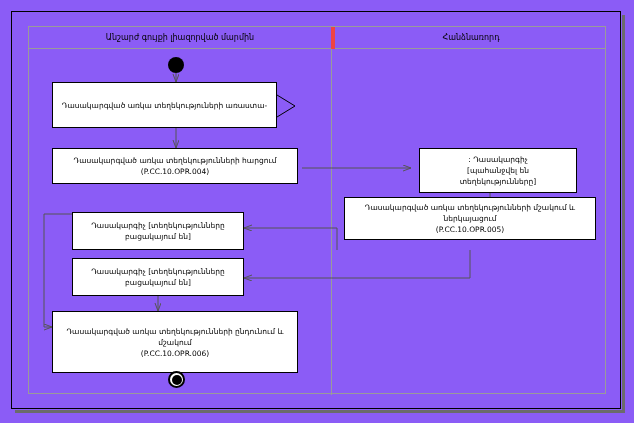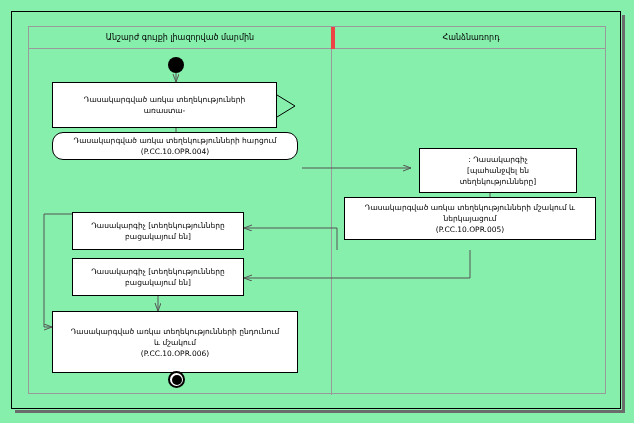--- a/index.html
+++ b/index.html
@@ -14,21 +14,21 @@
     color: #000000;
     overflow: hidden;
   }
 
   
   #diagram-root {
     position: absolute;
     left: 0; top: 0;
     width: 634px;
     height: 423px;
-    background: #86efac;
+    background: #8b5cf6;
   }
   .page-border {
     position: absolute;
     left: 11px;  top: 11px;
     width: 610px; height: 398px;
     border: 1px solid #000000;
     box-sizing: border-box;
   }
   .page-shadow-r {
     position: absolute;
@@ -91,21 +91,21 @@
     position: absolute;
     box-sizing: border-box;
     border: 1px solid #000000;
     background: #ffffff;
     display: flex;
     align-items: center;
     justify-content: center;
     text-align: center;
     font-size: 7.5px;
     line-height: 11px;
-    padding: 2px 14px;
+    padding: 2px 8px;
     z-index: 4;
   }
   .node .nlabel { display: block; white-space: pre-line; }
 
   
   .initial-node {
     position: absolute;
     width: 16px; height: 16px;
     border-radius: 50%;
     background: #000000;
@@ -192,21 +192,21 @@
 
     <div class="initial-node" style="left:168px; top:57px;"></div>
 
     <div class="node" style="left:52px; top:82px; width:225px; height:46px;">
       <span class="nlabel"><span>Դասակարգված առկա տեղեկություների առաստա-</span><br></span>
     </div>
     <svg class="signal-marker" style="left:276px; top:92px;" width="22" height="28" viewBox="0 0 22 28" xmlns="http://www.w3.org/2000/svg">
       <path d="M1,3 L19,14 L1,25" fill="none" stroke="#000000" stroke-width="1"></path>
     </svg>
 
-    <div class="node" style="left:52px; top:132px; width:246px; height:28px;border-radius:11px;">
+    <div class="node" style="left:52px; top:148px; width:246px; height:36px;">
       <span class="nlabel"><span>Դասակարգված առկա տեղեկությունների հարցում</span><br><span>(P.CC.10.OPR.004)</span></span>
     </div>
 
     <div class="node" style="left:411px; top:148px; width:158px; height:45px;margin-left:8px;">
       <span class="nlabel"><span>: Դասակարգիչ</span><br><span>[պահանջվել են տեղեկությունները]</span></span>
     </div>
 
     <div class="node" style="left:344px; top:197px; width:252px; height:43px;">
       <span class="nlabel"><span>Դասակարգված առկա տեղեկությունների մշակում և ներկայացում</span><br><span>(P.CC.10.OPR.005)</span></span>
     </div>

